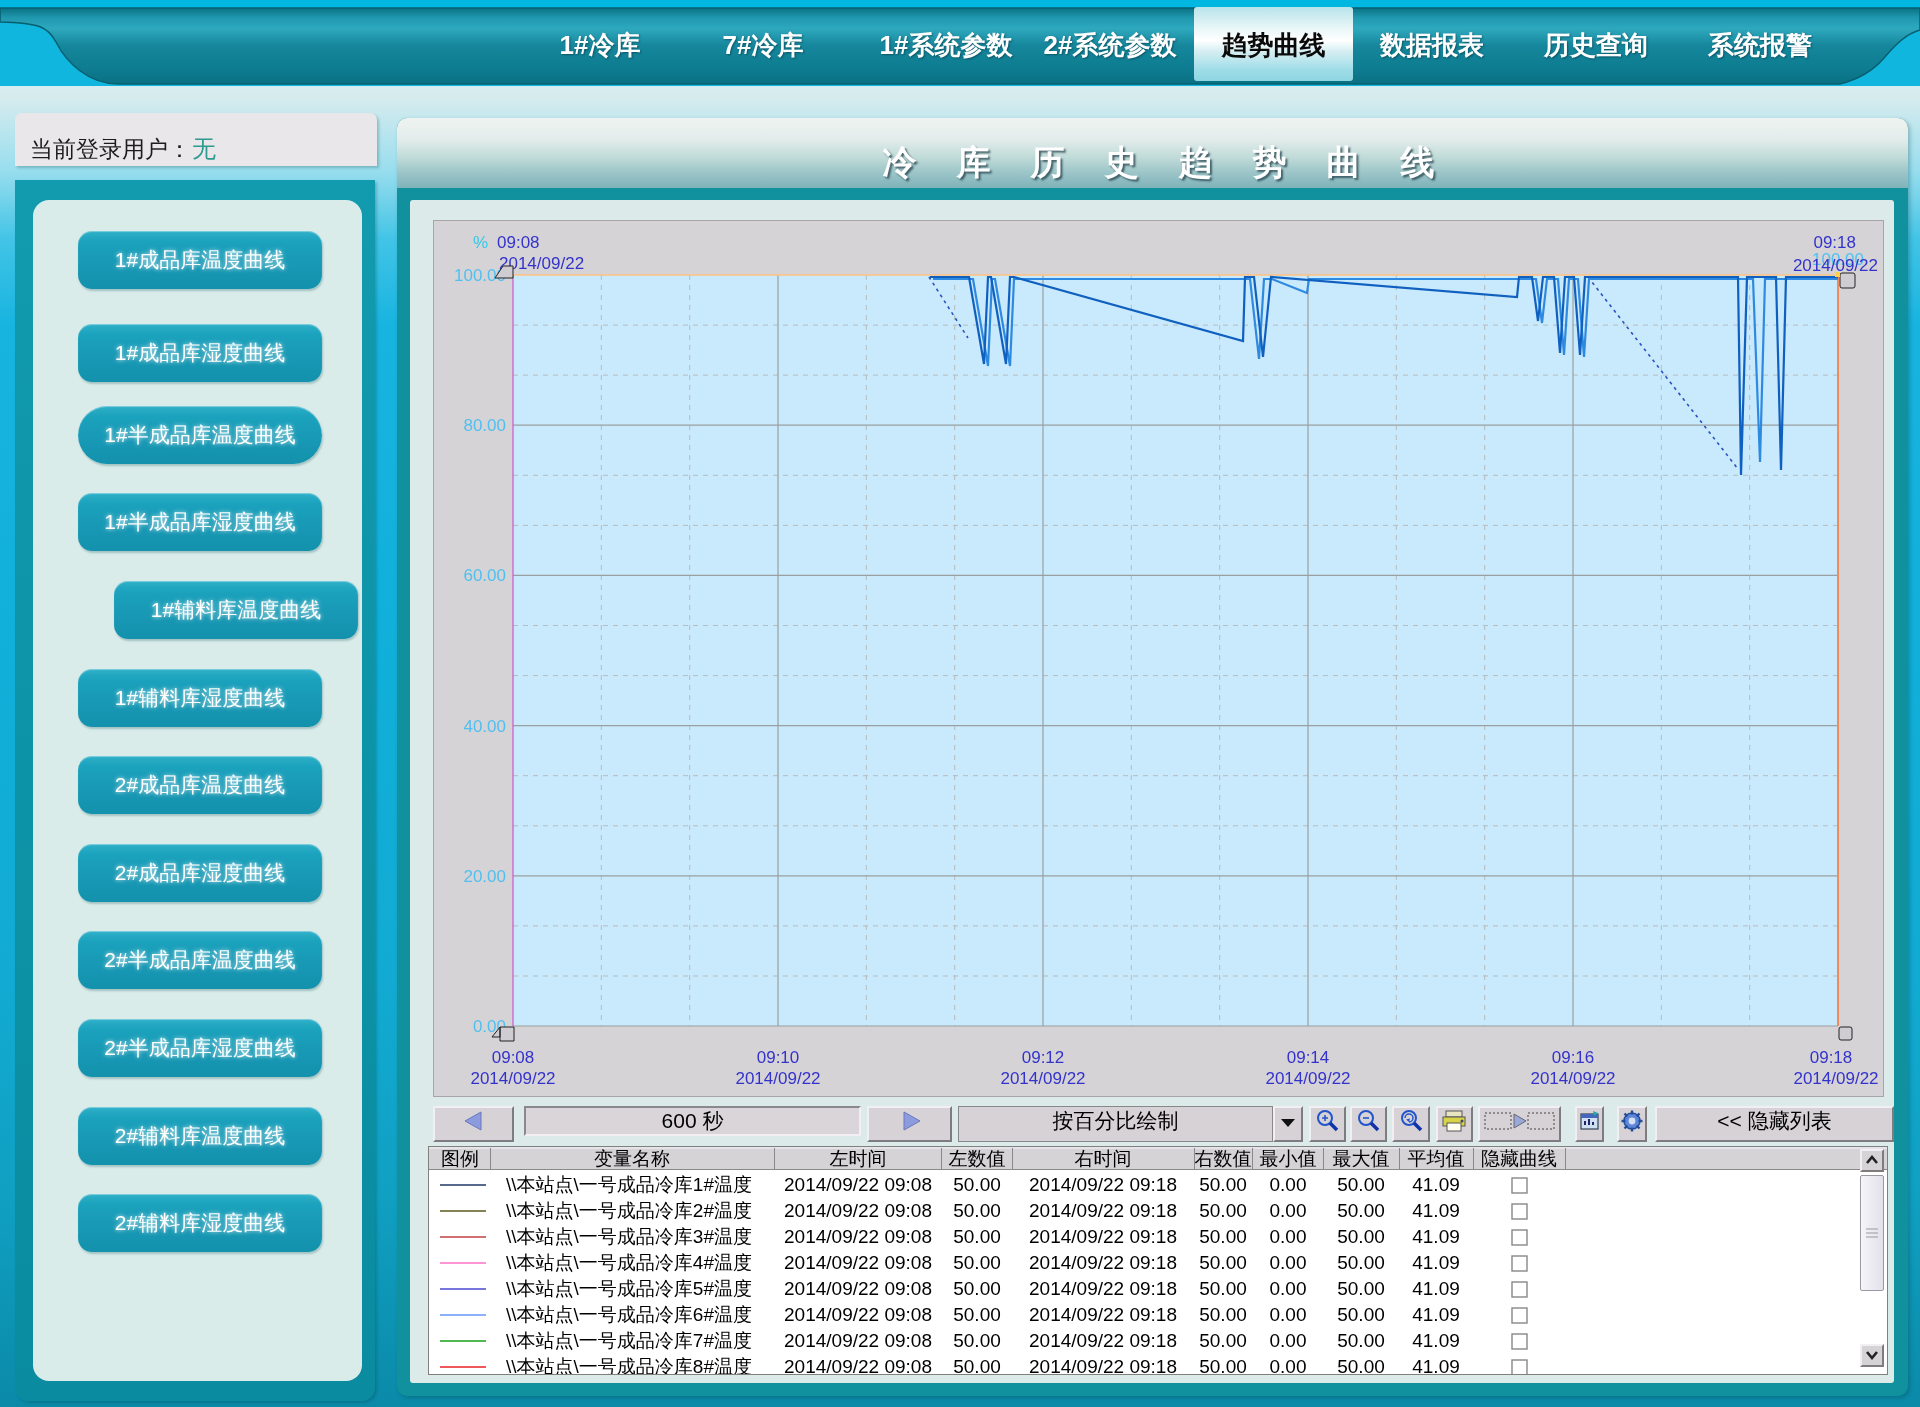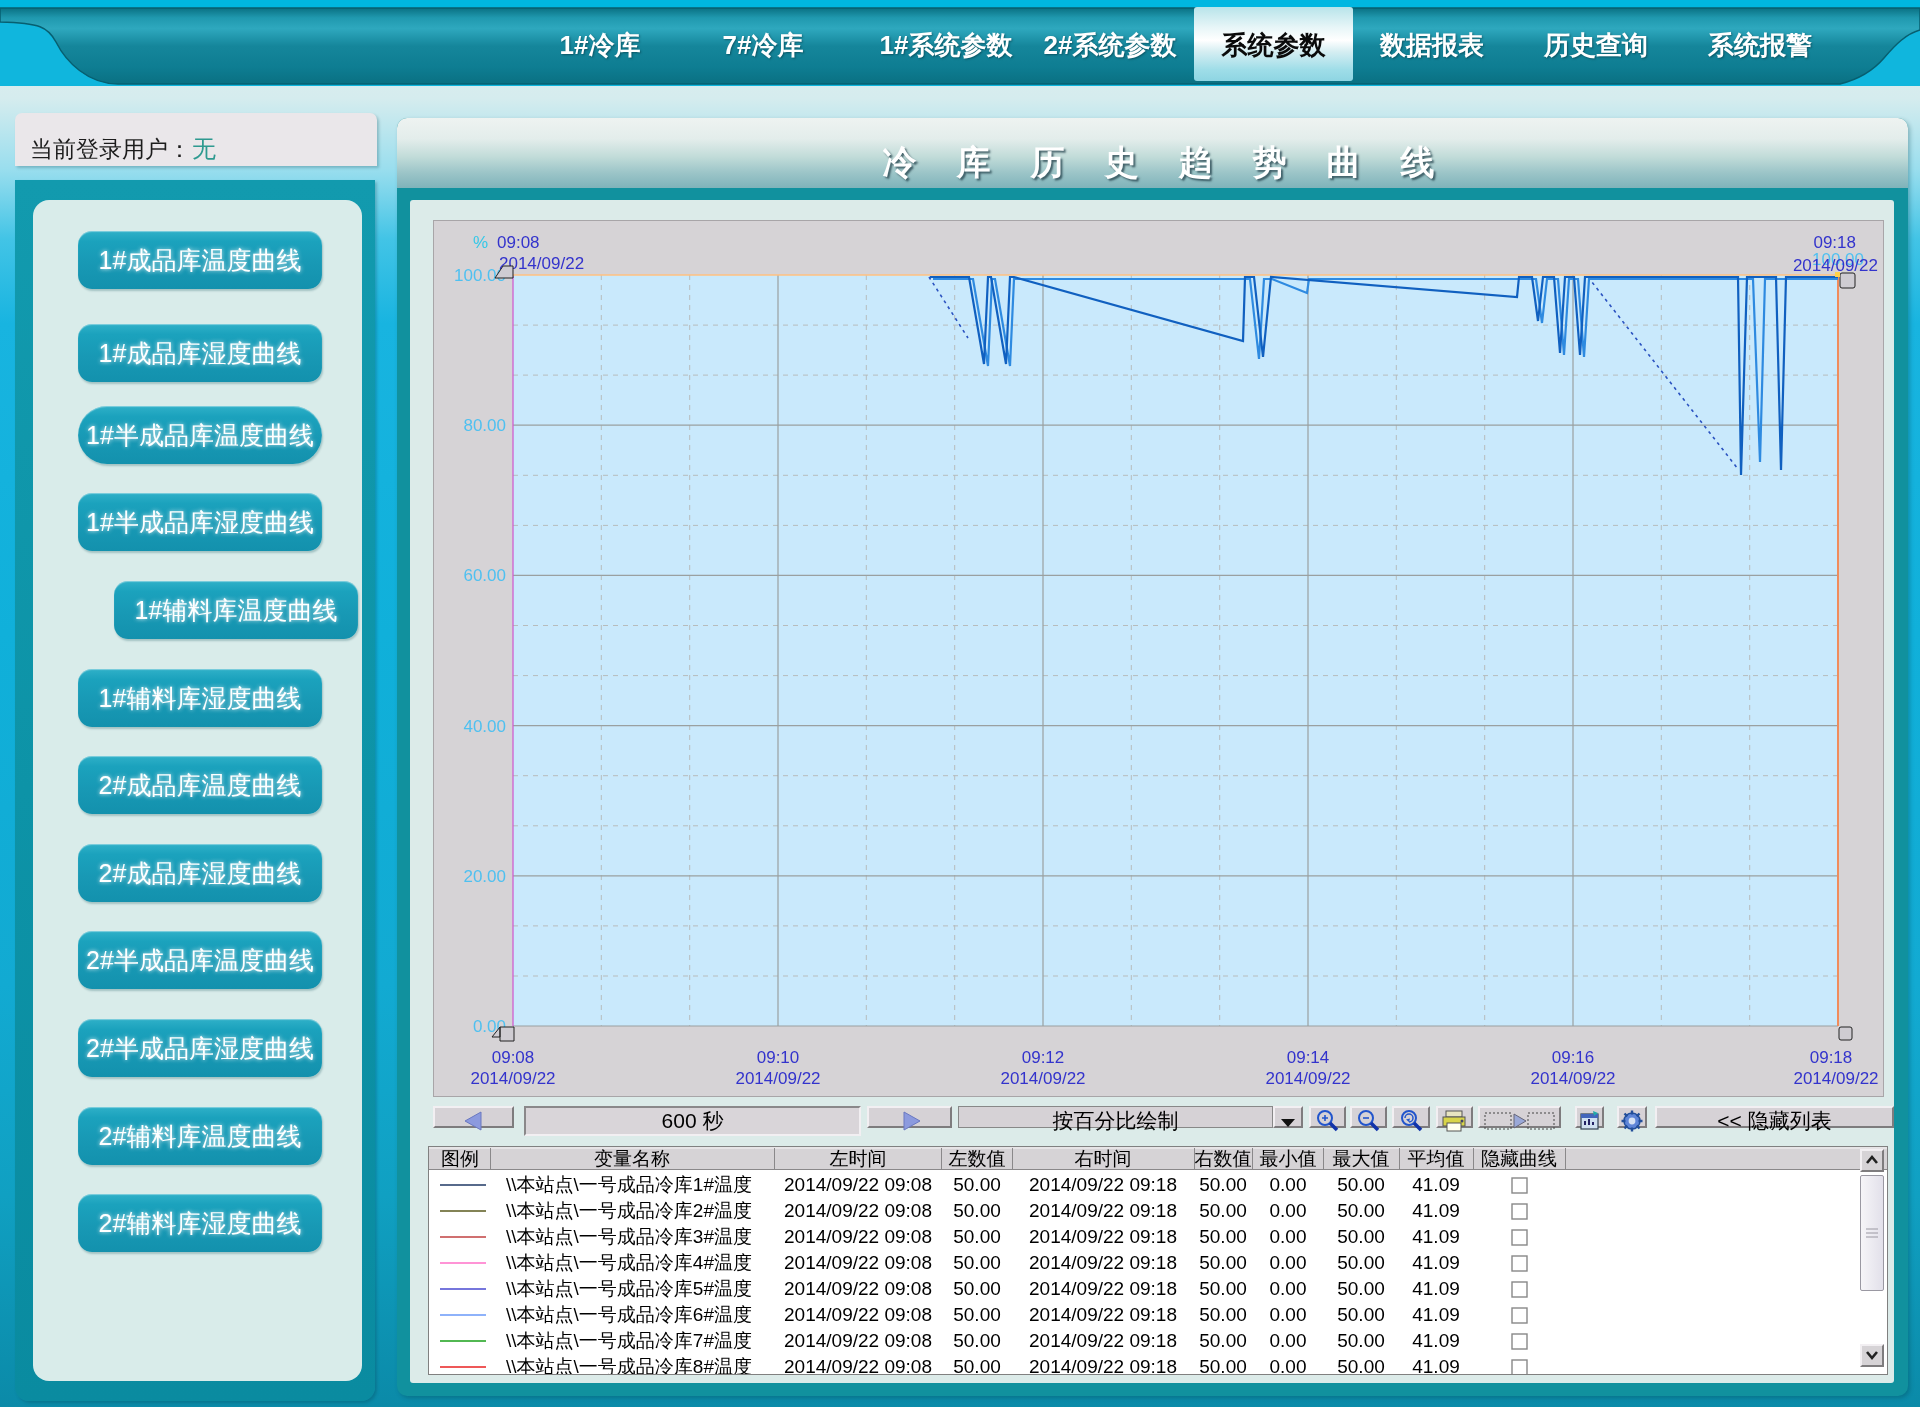--- a/index.html
+++ b/index.html
@@ -12,30 +12,30 @@
 .tab{top:28px;height:34px;line-height:34px;color:#fff;font-size:26px;font-weight:bold;text-align:center;white-space:nowrap;text-shadow:1px 1px 2px rgba(0,40,50,.5);}
 .tabsel{left:1194px;top:7px;width:159px;height:74px;background:linear-gradient(180deg,#b8e4ea 0%,#e8f6f8 28%,#ffffff 45%,#d6eef2 60%,#9edde8 85%,#8ed5e2 100%);border-radius:3px;}
 .tabseltxt{left:1194px;width:159px;color:#0a0a0a;text-shadow:none;}
 
 #userbox{left:15px;top:113px;width:362px;height:53px;background:#eae7ea;border-radius:7px 7px 0 0;box-shadow:2px 2px 3px rgba(0,60,70,.25);}
 #userbox .t1{left:15px;top:21px;font-size:23px;color:#1c1c1c;}
 #userbox .t2{left:177px;top:20px;font-size:24px;color:#2e9a90;}
 
 #sidebar{left:15px;top:180px;width:360px;height:1221px;background:linear-gradient(180deg,#129aae 0%,#0d93a7 50%,#0a8ba0 100%);border-radius:0 0 14px 14px;box-shadow:2px 2px 3px rgba(0,60,70,.25);}
 #sidebarin{left:33px;top:200px;width:329px;height:1181px;background:#d9ecea;border-radius:16px;}
-.sbtn{left:78px;width:244px;height:58px;background:linear-gradient(180deg,#2fb0c8 0%,#1ba2bd 18%,#1899b5 55%,#1391ad 100%);border-radius:14px;color:#ffffff;font-size:25px;text-align:center;line-height:58px;white-space:nowrap;text-shadow:0 0 4px rgba(255,255,255,.9);box-shadow:inset 0 1px 1px rgba(255,255,255,.4), 1px 2px 2px rgba(0,70,80,.25);}
+.sbtn{left:78px;width:244px;height:58px;background:linear-gradient(180deg,#2fb0c8 0%,#1ba2bd 18%,#1899b5 55%,#1391ad 100%);border-radius:14px;color:#ffffff;font-size:21px;text-align:center;line-height:58px;white-space:nowrap;text-shadow:0 0 4px rgba(255,255,255,.9);box-shadow:inset 0 1px 1px rgba(255,255,255,.4), 1px 2px 2px rgba(0,70,80,.25);}
 
 #mainpanel{left:397px;top:118px;width:1511px;height:1278px;background:#11919e;border-radius:10px;box-shadow:2px 2px 4px rgba(0,60,70,.3);}
 #titleband{left:0px;top:0px;width:1511px;height:70px;background:linear-gradient(180deg,#eef3f1 0%,#e3edeb 30%,#c2dcd9 55%,#9cc5c8 78%,#7fb3ba 100%);border-radius:10px 10px 0 0;}
 #titletext{left:26px;top:22px;width:1511px;text-align:center;font-size:34px;font-weight:bold;color:#ffffff;letter-spacing:40px;text-shadow:2px 2px 2px rgba(40,70,80,.8);}
 #mainin{left:13px;top:82px;width:1484px;height:1183px;background:#dcebe9;border-radius:3px;}
 
 #chartw{left:433px;top:220px;width:1451px;height:877px;background:#d6d3d6;border:1px solid #a8a5a8;box-sizing:border-box;}
 
-.tbtn{top:1106px;height:22px;background:#d6d2d6;border-top:2px solid #f2efF2;border-left:2px solid #f2eff2;border-right:2px solid #7e7c7e;border-bottom:2px solid #7e7c7e;box-sizing:border-box;}
+.tbtn{top:1106px;height:36px;background:#d6d2d6;border-top:2px solid #f2efF2;border-left:2px solid #f2eff2;border-right:2px solid #7e7c7e;border-bottom:2px solid #7e7c7e;box-sizing:border-box;}
 .tsunk{top:1106px;height:30px;background:#d9d5d9;border-top:2px solid #8a888a;border-left:2px solid #8a888a;border-right:2px solid #f2eff2;border-bottom:2px solid #f2eff2;box-sizing:border-box;}
 .tbtxt{font-size:21px;color:#000;text-align:center;line-height:26px;}
 </style>
 </head>
 <body>
 <div id="page">
 
 <svg class="abs" id="hdr" viewBox="0 0 1920 86">
   <rect x="0" y="0" width="1920" height="86" fill="#10b6dd"></rect>
   <rect x="0" y="0" width="1920" height="8" fill="#00b7e1"></rect>
@@ -49,21 +49,21 @@
       <stop offset="1" stop-color="#0a7082"></stop>
     </linearGradient>
   </defs>
   <path d="M0,8 L1920,8 L1920,30 C1906,34 1896,44 1884,58 C1872,72 1856,80 1840,84 L118,84 C88,84 66,62 56,42 C48,27 40,23 0,22 Z" fill="url(#bandg)" stroke="#075f70" stroke-width="1.5"></path>
 </svg>
 <div class="abs tab" style="left:540px;width:120px;">1#冷库</div>
 <div class="abs tab" style="left:703px;width:120px;">7#冷库</div>
 <div class="abs tab" style="left:866px;width:160px;">1#系统参数</div>
 <div class="abs tab" style="left:1030px;width:160px;">2#系统参数</div>
 <div class="abs tabsel"></div>
-<div class="abs tab tabseltxt">系统参数</div>
+<div class="abs tab tabseltxt">趋势曲线</div>
 <div class="abs tab" style="left:1372px;width:120px;">数据报表</div>
 <div class="abs tab" style="left:1536px;width:120px;">历史查询</div>
 <div class="abs tab" style="left:1700px;width:120px;">系统报警</div>
 
 <div class="abs" id="userbox">
  <div class="abs t1">当前登录用户：</div>
  <div class="abs t2">无</div>
 </div>
 
 <div class="abs" id="sidebar"></div>

